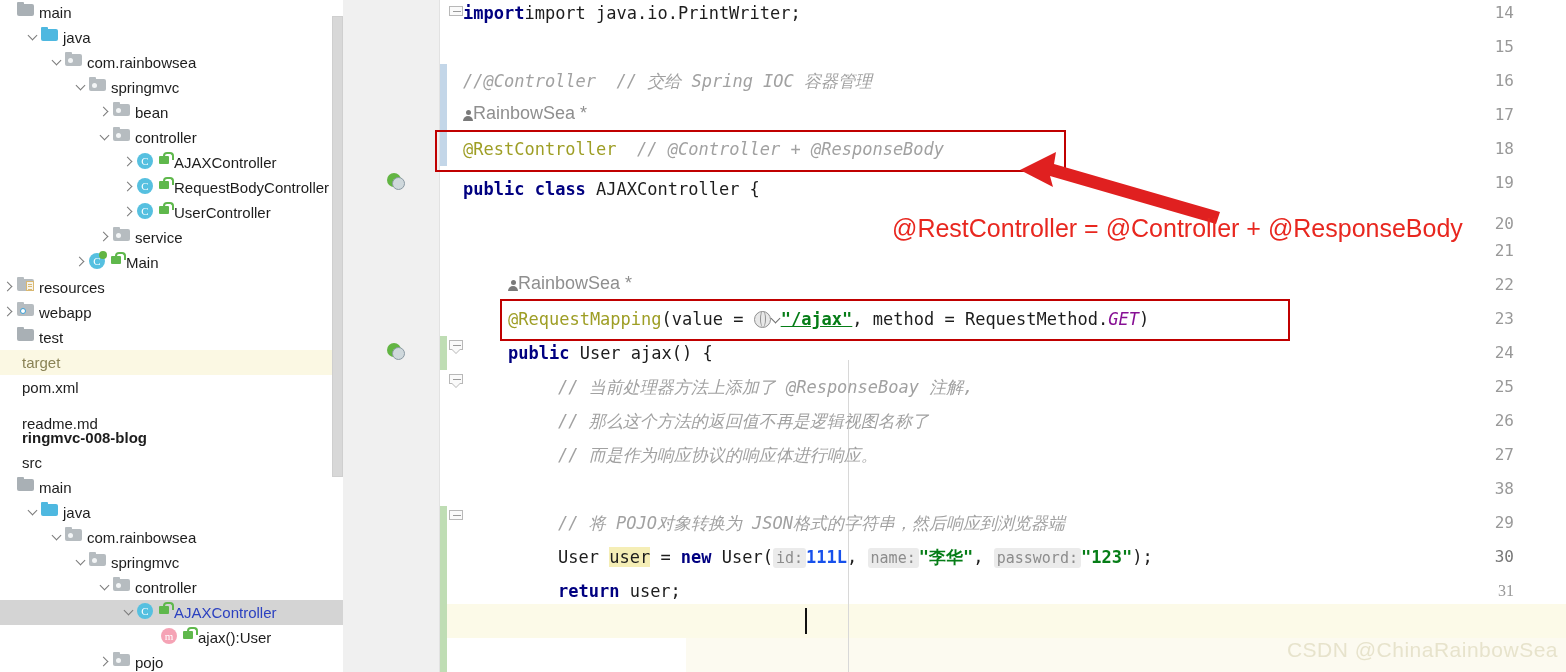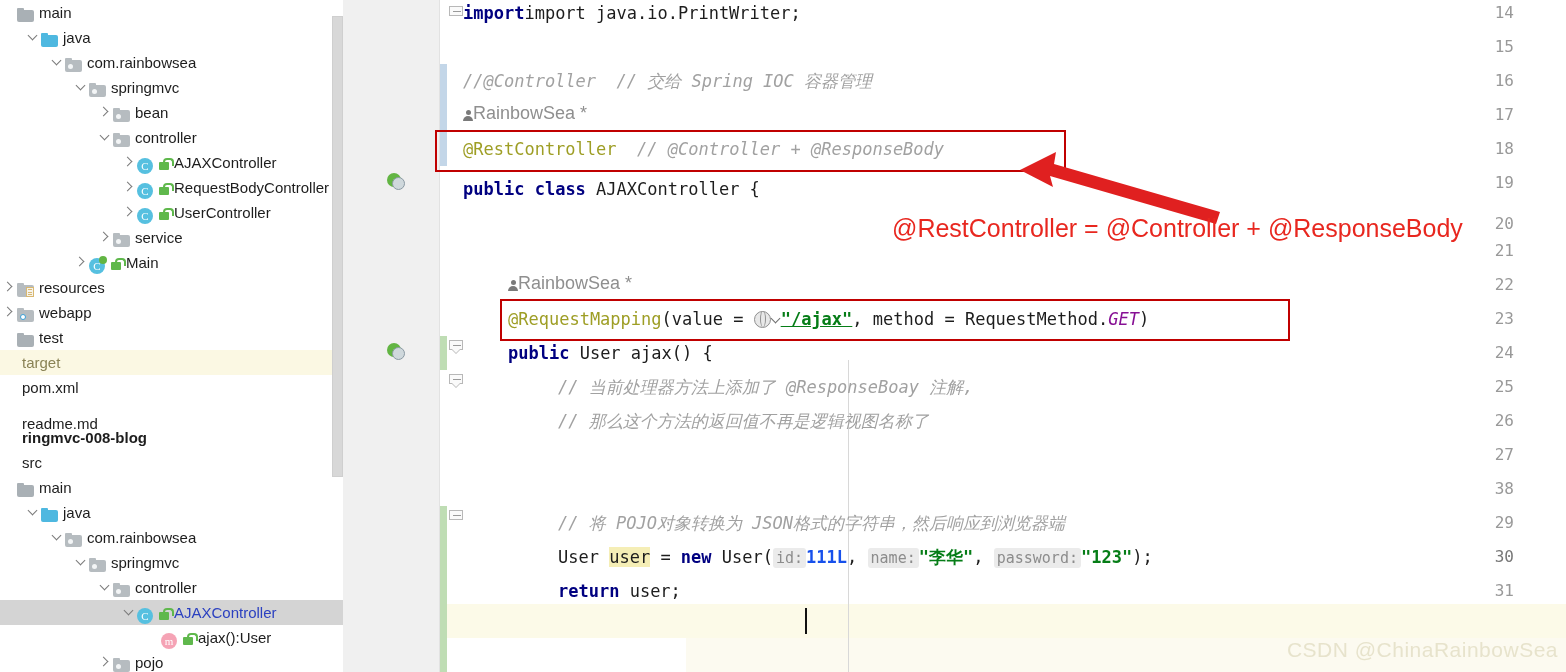--- a/index.html
+++ b/index.html
@@ -21,21 +21,20 @@
     position: absolute; left: 0; top: 0;
     width: 343px; height: 672px;
     background: #ffffff;
     overflow: hidden;
   }
   .tree-row {
     position: absolute;
     left: 0; right: 0;
     height: 25px;
     display: flex;
-    align-items: center;
     white-space: nowrap;
     font-size: 15px;
     color: #1d1d1d;
   }
   .tree-row.sel { background: #d4d4d4; }
   .tree-row.hl  { background: #fbf8e3; }
   .arrow {
     width: 15px; height: 25px;
     flex: 0 0 15px;
     position: relative;
@@ -500,21 +499,21 @@
         <div class="lnum" style="top: 234px;">21</div>
         <div class="lnum" style="top: 268px;">22</div>
         <div class="lnum" style="top: 302px;">23</div>
         <div class="lnum" style="top: 336px;">24</div>
         <div class="lnum" style="top: 370px;">25</div>
         <div class="lnum" style="top: 404px;">26</div>
         <div class="lnum" style="top: 438px;">27</div>
         <div class="lnum" style="top: 472px;">38</div>
         <div class="lnum" style="top: 506px;">29</div>
         <div class="lnum cur" style="top: 540px;">30</div>
-        <div class="lnum" style="top: 574px;">31</div>
+        <div class="lnum" style="top: 574px; font-family: Liberation Serif, serif;">31</div>
       </div>
 
     <div class="change-strip cs-blue" style="top:64px;height:102px"></div>
     <div class="change-strip cs-green" style="top:336px;height:34px"></div>
     <div class="change-strip cs-green" style="top:506px;height:166px"></div>
 
     <div class="fold up" style="top:6px">
       <div class="box">
           <div class="minus"></div>
         </div>
@@ -563,20 +562,21 @@
     <div class="code" style="top:172px"><span class="kw">public</span><span class="plain"> </span><span class="kw">class</span><span class="plain"> AJAXController {</span></div>
 
     <div class="code" style="top:268px; left:165px; line-height:30px; height:30px;"><span class="person"></span><span class="inlay-user">RainbowSea *</span></div>
 
     <div class="code" style="top:302px; left:165px"><span class="anno">@RequestMapping</span><span class="plain">(</span><span class="plain">value = </span><span class="globe"></span><span class="chev"></span><span class="str ul-link">"/ajax"</span><span class="plain">, method = RequestMethod.</span><span class="stat">GET</span><span class="plain">)</span></div>
 
     <div class="code" style="top:336px; left:165px"><span class="kw">public</span><span class="plain"> User </span><span class="plain">ajax() {</span></div>
 
     <div class="code cmt" style="top:370px; left:215px"><span>// 当前处理器方法上添加了 @ResponseBoay 注解,</span></div>
     <div class="code cmt" style="top:404px; left:215px">// 那么这个方法的返回值不再是逻辑视图名称了</div>
+    <div class="code cmt" style="top:438px; left:215px">// 而是作为响应协议的响应体进行响应。</div>
     <div class="code cmt" style="top:506px; left:215px">// 将 POJO对象转换为 JSON格式的字符串，然后响应到浏览器端</div>
 
     <div class="code" style="top:540px; left:215px"><span class="plain">User </span><span class="plain hl-ident">user</span><span class="plain"> = </span><span class="kw">new</span><span class="plain"> User(</span><span class="hint">id:</span><span class="num">111L</span><span class="plain">,</span><span class="plain"> </span><span class="hint">name:</span><span class="str">"李华"</span><span class="plain">,</span><span class="plain"> </span><span class="hint">password:</span><span class="str">"123"</span><span class="plain">);</span></div>
 
     <div class="code" style="top:574px; left:215px"><span class="kw">return</span><span class="plain"> user;</span></div>
 
     <div id="caret"></div>
   </div>
 
   <div class="redbox" style="left:435px; top:130px; width:631px; height:42px;"></div>

